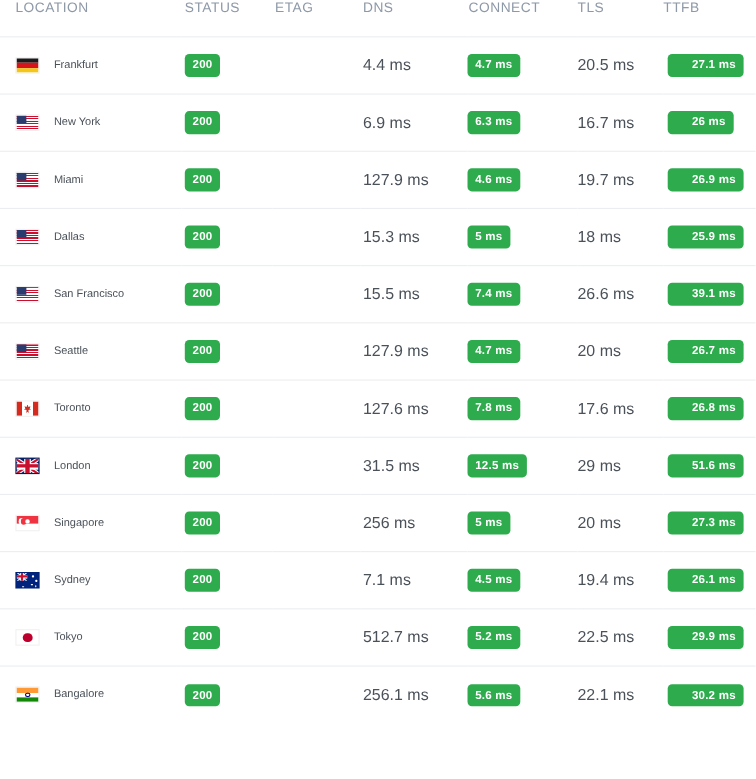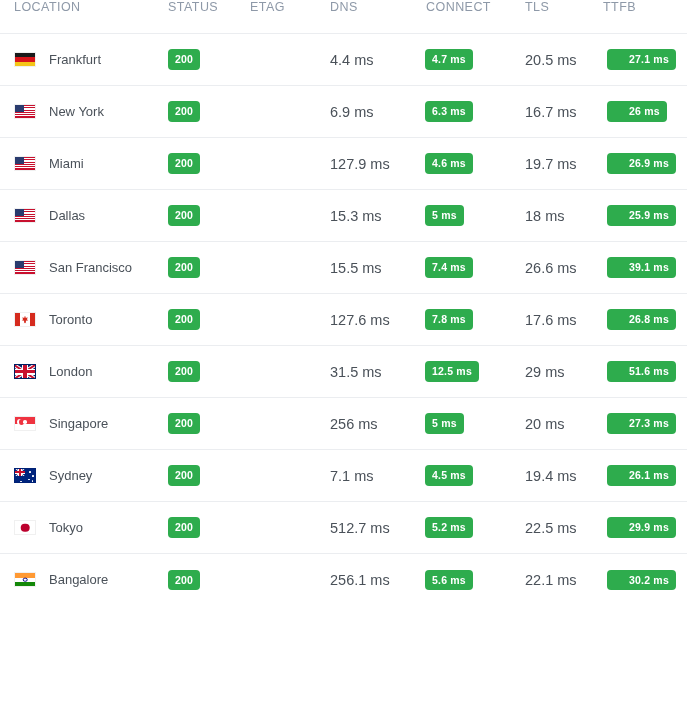--- a/index.html
+++ b/index.html
@@ -55,21 +55,21 @@
   tbody td {
     border-top: 1px solid #ebedf0;
     padding: 0;
     font-size: 14px;
     color: #474d57;
     vertical-align: middle;
     white-space: nowrap;
   }
 
   .loc-cell { display: flex; align-items: center; padding-left: 14px; }
-  .loc-name { margin-left: 13px; font-size: 13px; color: #4a5159; }
+  .loc-name { margin-left: 13px; font-size: 10px; color: #4a5159; }
 
   .plain-val { font-size: 14.5px; color: #4a5159; }
   td.col-dns .plain-val { padding-left: 2px; }
   td.col-tls .plain-val { padding-left: 0px; margin-top: 32px; }
 
   
   .badge {
     display: inline-block;
     background: #2eac4d;
     color: #ffffff;
@@ -323,20 +323,37 @@
         <td class="col-status"><span class="badge">200</span></td>
         <td class="col-etag"><span class="plain-val"></span></td>
         <td class="col-dns"><span class="plain-val">15.5 ms</span></td>
         <td class="col-connect"><span class="badge">7.4 ms</span></td>
         <td class="col-tls"><span class="plain-val">26.6 ms</span></td>
         <td class="col-ttfb"><span class="badge">39.1 ms</span></td>
       </tr>
       <tr>
         <td class="col-location">
           <div class="loc-cell">
+            <span class="flag flag-us">
+              <i class="stripes"></i>
+              <i class="canton"></i>
+            </span>
+            <span class="loc-name">Seattle</span>
+          </div>
+        </td>
+        <td class="col-status"><span class="badge">200</span></td>
+        <td class="col-etag"><span class="plain-val"></span></td>
+        <td class="col-dns"><span class="plain-val">127.9 ms</span></td>
+        <td class="col-connect"><span class="badge">4.7 ms</span></td>
+        <td class="col-tls"><span class="plain-val">20 ms</span></td>
+        <td class="col-ttfb"><span class="badge">26.7 ms</span></td>
+      </tr>
+      <tr>
+        <td class="col-location">
+          <div class="loc-cell">
             <span class="flag flag-ca">
               <i class="barL"></i>
               <i class="barR"></i>
               <i class="leaf"></i>
             </span>
             <span class="loc-name">Toronto</span>
           </div>
         </td>
         <td class="col-status"><span class="badge">200</span></td>
         <td class="col-etag"><span class="plain-val"></span></td>

